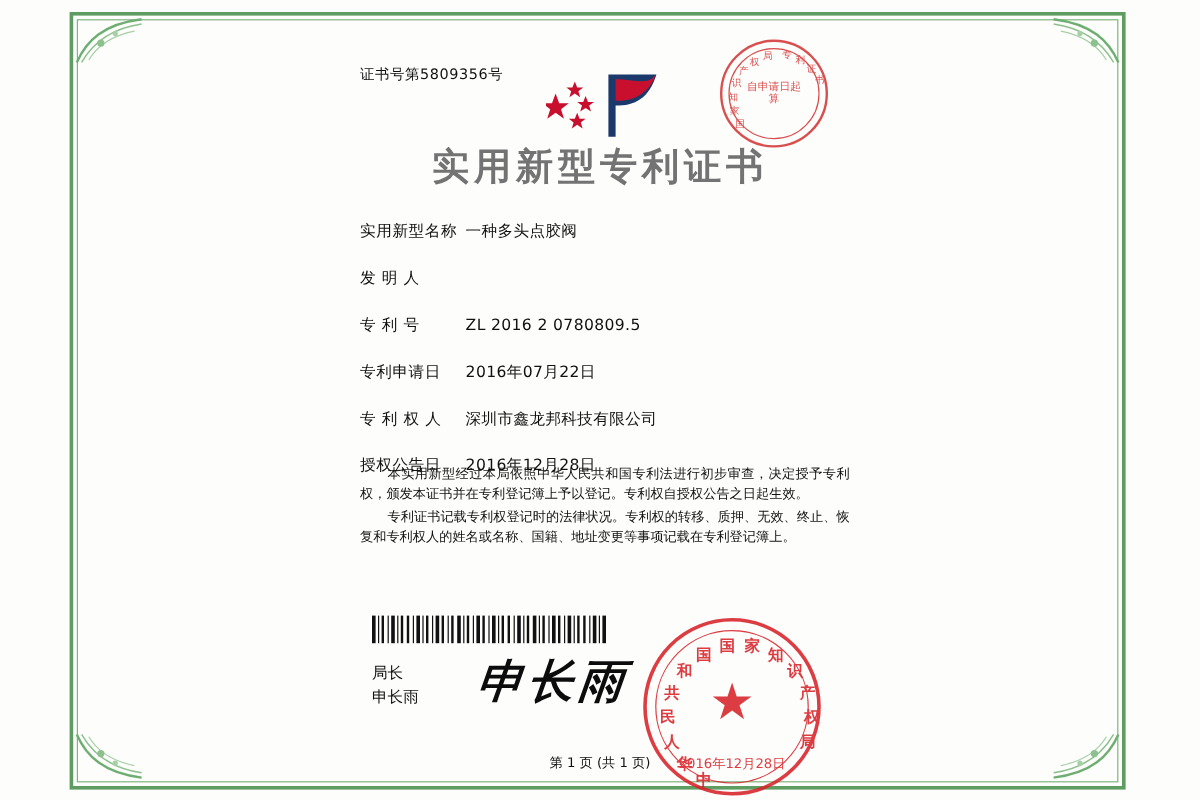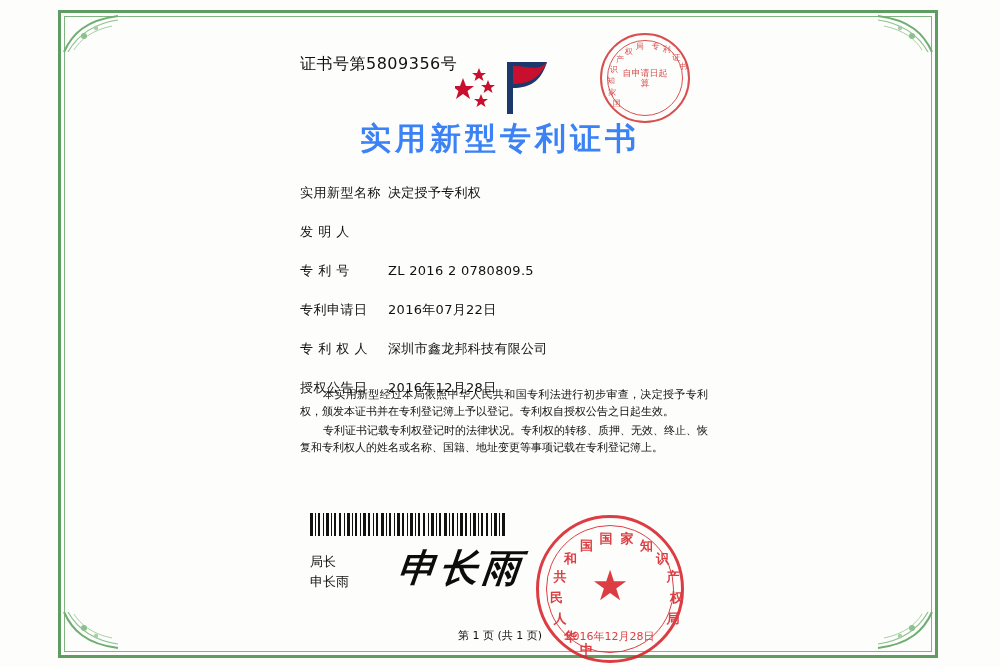--- a/index.html
+++ b/index.html
@@ -52,21 +52,21 @@
   .corner.tl { left: 62px; top: 14px; }
   .corner.tr { left: 876px; top: 14px; transform: scaleX(-1); }
   .corner.bl { left: 62px; top: 610px; transform: scaleY(-1); }
   .corner.br { left: 876px; top: 610px; transform: scale(-1,-1); }
 
   
   .cert-number {
     position: absolute;
     left: 300px;
     top: 54px;
-    font-size: 16px;
+    font-size: 12px;
     letter-spacing: 0.5px;
     color: #111;
     font-family: "DejaVu Sans", sans-serif;
   }
 
   
   .emblem {
     position: absolute;
     left: 455px;
     top: 58px;
@@ -118,21 +118,21 @@
   
   .main-title {
     position: absolute;
     left: 0;
     top: 118px;
     width: 1000px;
     text-align: center;
     font-size: 31px;
     font-weight: bold;
     letter-spacing: 4px;
-    color: #3b82f6;
+    color: #737373;
     font-family: "DejaVu Sans", sans-serif;
   }
 
   
   .fields {
     position: absolute;
     left: 300px;
     top: 184px;
     width: 420px;
     font-size: 13px;
@@ -344,21 +344,21 @@
       <span class="seal-char" style="transform:rotate(64deg) translate(0,-38px) rotate(-64deg)">书</span>
     </div>
     <div class="seal-center">自申请日起算</div>
   </div>
 
   <div class="main-title">实用新型专利证书</div>
 
   <div class="fields">
     <div class="field-row">
       <span class="field-label">实用新型名称</span>
-      <span class="field-value">决定授予专利权</span>
+      <span class="field-value">一种多头点胶阀</span>
     </div>
     <div class="field-row">
       <span class="field-label">发 明 人</span>
     </div>
     <div class="field-row">
       <span class="field-label">专 利 号</span>
       <span class="field-value">ZL 2016 2 0780809.5</span>
     </div>
     <div class="field-row">
       <span class="field-label">专利申请日</span>

